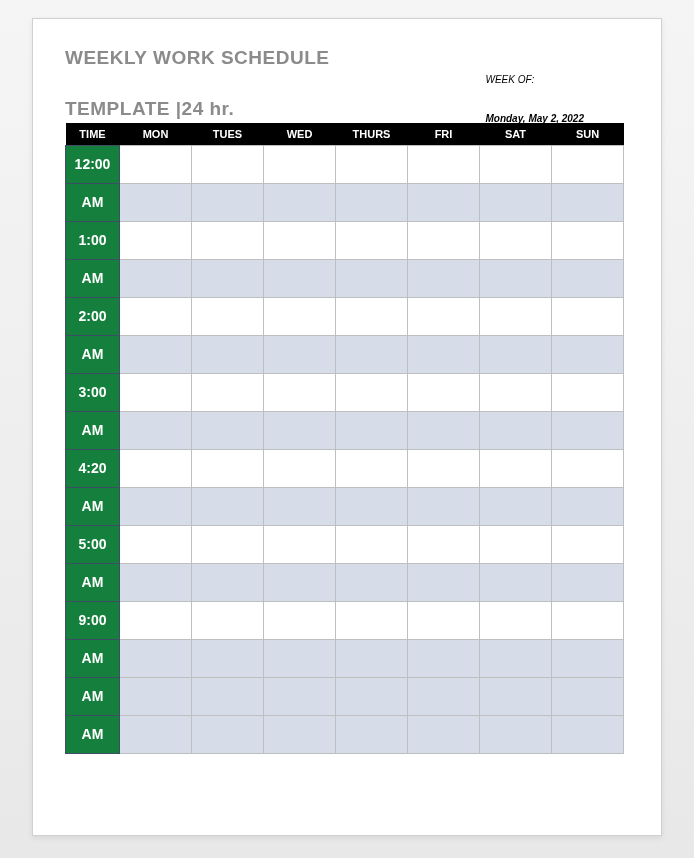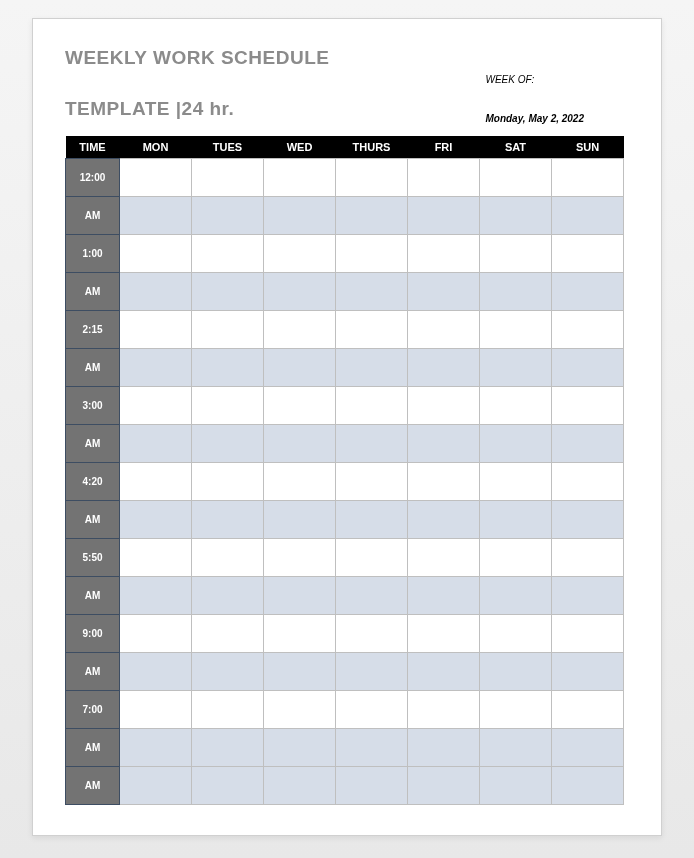--- a/index.html
+++ b/index.html
@@ -55,21 +55,21 @@
     top: 4px;
     flex-direction: column;
   }
   .week-of-label { font-style: italic; }
   .week-of-value { font-style: italic; font-weight: bold; }
 
   table.schedule {
     border-collapse: collapse;
     width: 100%;
     table-layout: fixed;
-    margin-top: 16px;
+    margin-top: 3px;
   }
   table.schedule th {
     background: #000000;
     color: #ffffff;
     font-size: 11px;
     font-weight: bold;
     text-align: center;
     height: 22px;
     border: none;
   }
@@ -79,24 +79,24 @@
   table.schedule td {
     height: 38px;
     border: 1px solid #bfbfbf;
     font-size: 10px;
     text-align: center;
     vertical-align: middle;
     color: #ffffff;
     background: #ffffff;
   }
   table.schedule td.time-col {
-    background: #737373;
+    background: #15803d;
     color: #ffffff;
     font-weight: bold;
-    font-size: 10px;
+    font-size: 14px;
     border: 1px solid #3d4d62;
     border-right: 1px solid #3d4d62;
     width: 54px;
     text-align: center;
   }
   table.schedule tr.row-alt td.cell { background: #d6dde8; }
   table.schedule tr.row-plain td.cell { background: #ffffff; }
   table.schedule td.cell { color: #000; }
 </style>
 </head>
@@ -165,21 +165,21 @@
           <td class="time-col">AM</td>
           <td class="cell"></td>
           <td class="cell"></td>
           <td class="cell"></td>
           <td class="cell"></td>
           <td class="cell"></td>
           <td class="cell"></td>
           <td class="cell"></td>
         </tr>
       <tr class="row-plain">
-          <td class="time-col">2:15</td>
+          <td class="time-col">2:00</td>
           <td class="cell"></td>
           <td class="cell"></td>
           <td class="cell"></td>
           <td class="cell"></td>
           <td class="cell"></td>
           <td class="cell"></td>
           <td class="cell"></td>
         </tr>
       <tr class="row-alt">
           <td class="time-col">AM</td>
@@ -225,21 +225,21 @@
           <td class="time-col">AM</td>
           <td class="cell"></td>
           <td class="cell"></td>
           <td class="cell"></td>
           <td class="cell"></td>
           <td class="cell"></td>
           <td class="cell"></td>
           <td class="cell"></td>
         </tr>
       <tr class="row-plain">
-          <td class="time-col">5:50</td>
+          <td class="time-col">5:00</td>
           <td class="cell"></td>
           <td class="cell"></td>
           <td class="cell"></td>
           <td class="cell"></td>
           <td class="cell"></td>
           <td class="cell"></td>
           <td class="cell"></td>
         </tr>
       <tr class="row-alt">
           <td class="time-col">AM</td>
@@ -256,30 +256,20 @@
           <td class="cell"></td>
           <td class="cell"></td>
           <td class="cell"></td>
           <td class="cell"></td>
           <td class="cell"></td>
           <td class="cell"></td>
           <td class="cell"></td>
         </tr>
       <tr class="row-alt">
           <td class="time-col">AM</td>
-          <td class="cell"></td>
-          <td class="cell"></td>
-          <td class="cell"></td>
-          <td class="cell"></td>
-          <td class="cell"></td>
-          <td class="cell"></td>
-          <td class="cell"></td>
-        </tr>
-      <tr class="row-plain">
-          <td class="time-col">7:00</td>
           <td class="cell"></td>
           <td class="cell"></td>
           <td class="cell"></td>
           <td class="cell"></td>
           <td class="cell"></td>
           <td class="cell"></td>
           <td class="cell"></td>
         </tr>
       <tr class="row-alt">
           <td class="time-col">AM</td>

